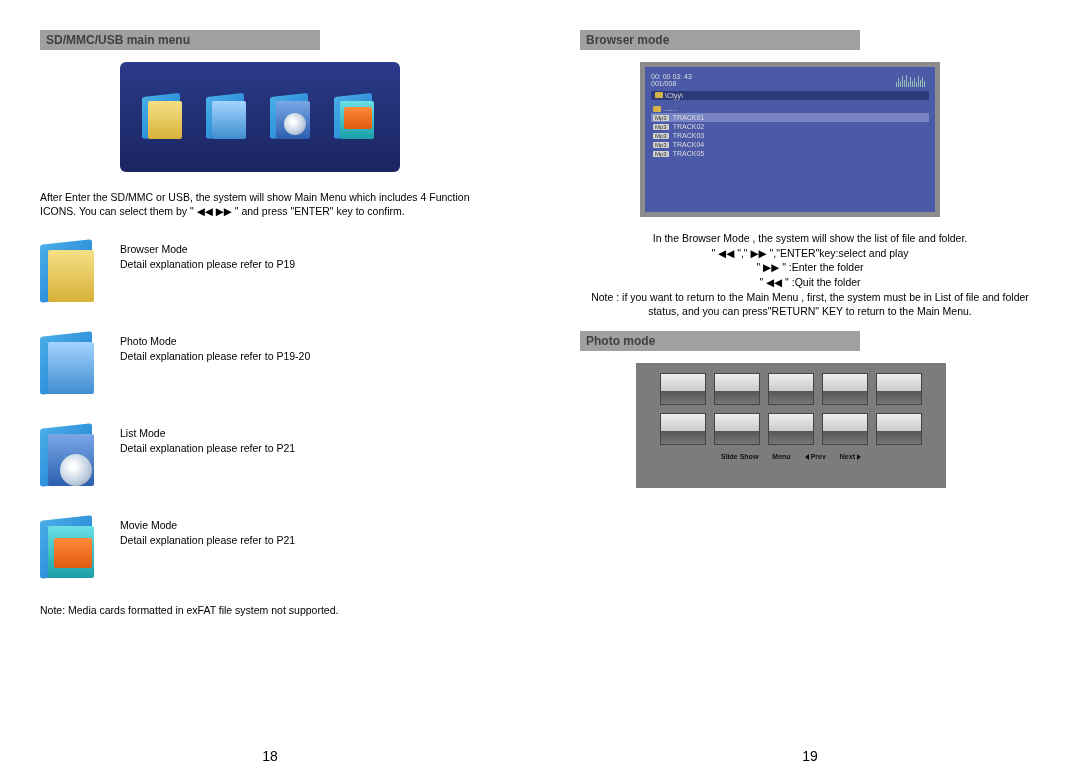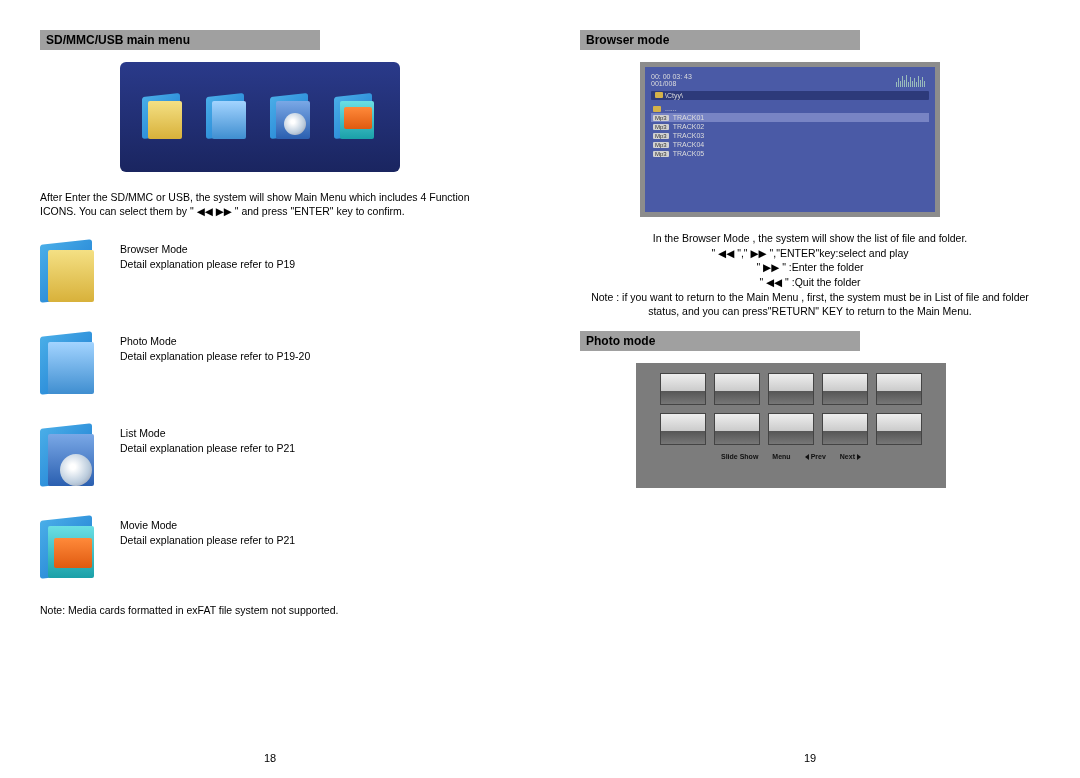--- a/index.html
+++ b/index.html
@@ -13,21 +13,21 @@
     display: flex;
     position: relative;
   }
   .page {
     width: 50%;
     padding: 30px 40px 20px 40px;
     position: relative;
   }
   .section-header {
     background: #a0a0a0;
-    color: #000000;
+    color: #404040;
     font-weight: bold;
     font-size: 12px;
     padding: 3px 6px;
     margin-bottom: 12px;
     width: 280px;
   }
   .main-menu-figure {
     width: 280px;
     height: 110px;
     background: linear-gradient(180deg,#2a3a8a 0%,#1a2560 100%);
@@ -89,21 +89,21 @@
   .mode-icon .disc-overlay{width:32px;height:32px;left:20px;top:34px;}
   .mode-icon .film-overlay{width:38px;height:30px;left:14px;top:26px;}
   .mode-text { padding-top: 6px; font-size:10.5px; line-height:1.35;}
   .intro-text { font-size:10.5px; line-height:1.35; margin-bottom:18px;}
   .note-text { font-size:10.5px; margin-top:20px;}
   .page-num {
     position:absolute;
     bottom:14px;
     left:50%;
     transform:translateX(-50%);
-    font-size:11px;
+    font-size:14px;
   }
   
   .browser-figure{
     width:300px;height:155px;
     background:#4a5aa6;
     margin:4px auto 14px 60px;
     border:5px solid #8c8c8c;
     font-size:8px;
     color:#ddd;
     padding:6px;

